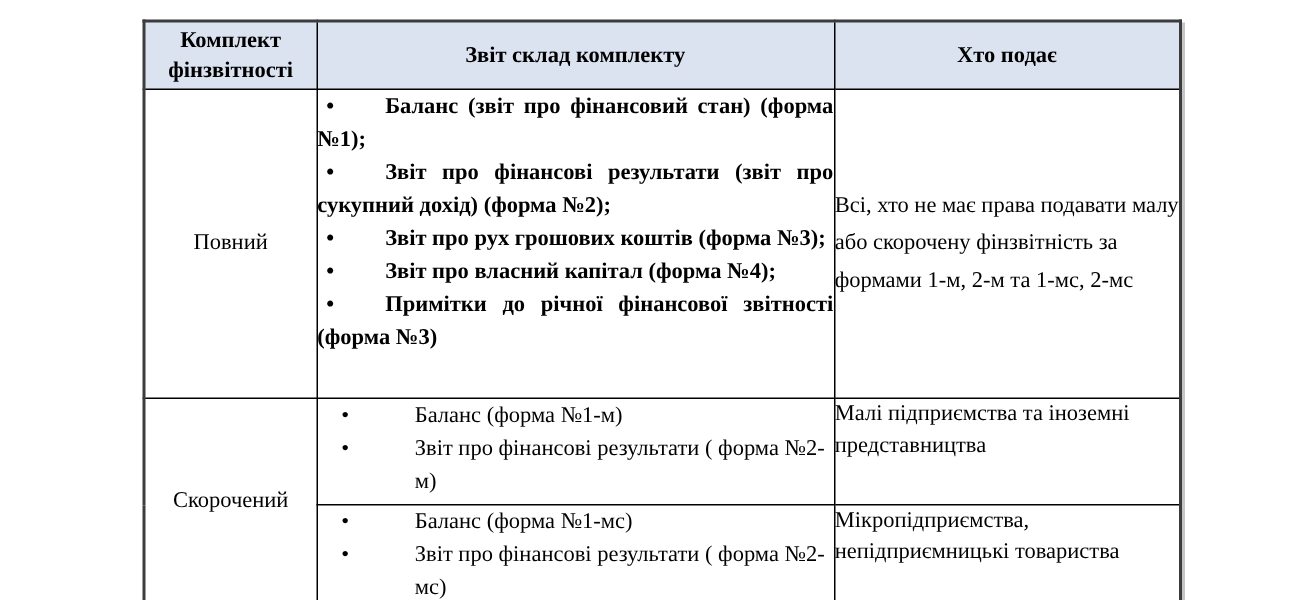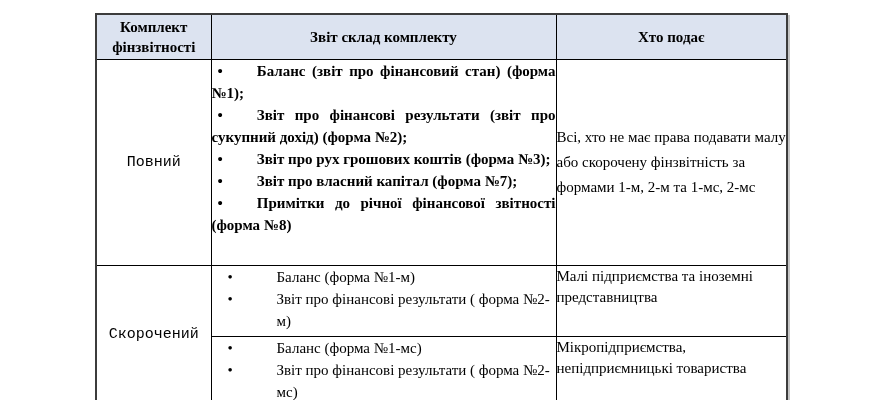--- a/index.html
+++ b/index.html
@@ -44,21 +44,20 @@
   }
   
   tr.r-full { height: 206px; }
   tr.r-s1   { height: 71px; }
   tr.r-s2   { height: 58px; }
 
   td.label-cell {
     text-align: center;
     vertical-align: middle;
     padding: 2px 3px;
-    font-family: Liberation Mono, monospace;
   }
   td.items-cell {
     vertical-align: top;
     padding: 3px 5px 3px 4px;
     line-height: 22px;
   }
   
   .li-flush {
     margin: 0;
     text-align: justify;
@@ -116,22 +115,22 @@
       <th>Звіт склад комплекту</th>
       <th>Хто подає</th>
     </tr>
 
     <tr class="r-full">
       <td class="label-cell">Повний</td>
       <td class="items-cell">
         <p class="li-flush"><span class="b">•</span><span class="gap"></span><span class="t">Баланс (звіт про фінансовий стан) (форма №1);</span></p>
         <p class="li-flush"><span class="b">•</span><span class="gap"></span><span class="t">Звіт про фінансові результати (звіт про сукупний дохід) (форма №2);</span></p>
         <p class="li-flush"><span class="b">•</span><span class="gap"></span><span class="t">Звіт про рух грошових коштів (форма №3);</span></p>
-        <p class="li-flush"><span class="b">•</span><span class="gap"></span><span class="t">Звіт про власний капітал (форма №7);</span></p>
-        <p class="li-flush"><span class="b">•</span><span class="gap"></span><span class="t">Примітки до річної фінансової звітності (форма №8)</span></p>
+        <p class="li-flush"><span class="b">•</span><span class="gap"></span><span class="t">Звіт про власний капітал (форма №4);</span></p>
+        <p class="li-flush"><span class="b">•</span><span class="gap"></span><span class="t">Примітки до річної фінансової звітності (форма №3)</span></p>
       </td>
       <td class="who-cell who-full">
         <div>Всі, хто не має права подавати малу або скорочену фінзвітність за формами 1-м, 2-м та 1-мс, 2-мс</div>
       </td>
     </tr>
 
     <tr class="r-s1">
       <td class="label-cell" rowspan="2">Скорочений</td>
       <td class="items-cell">
         <div class="li-hang">

